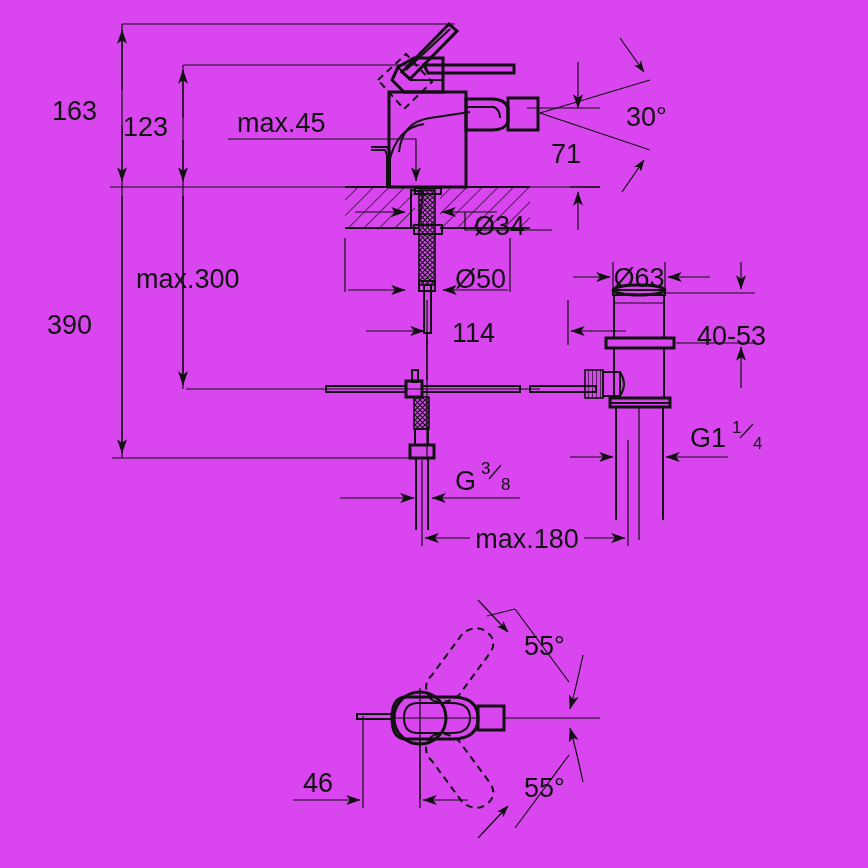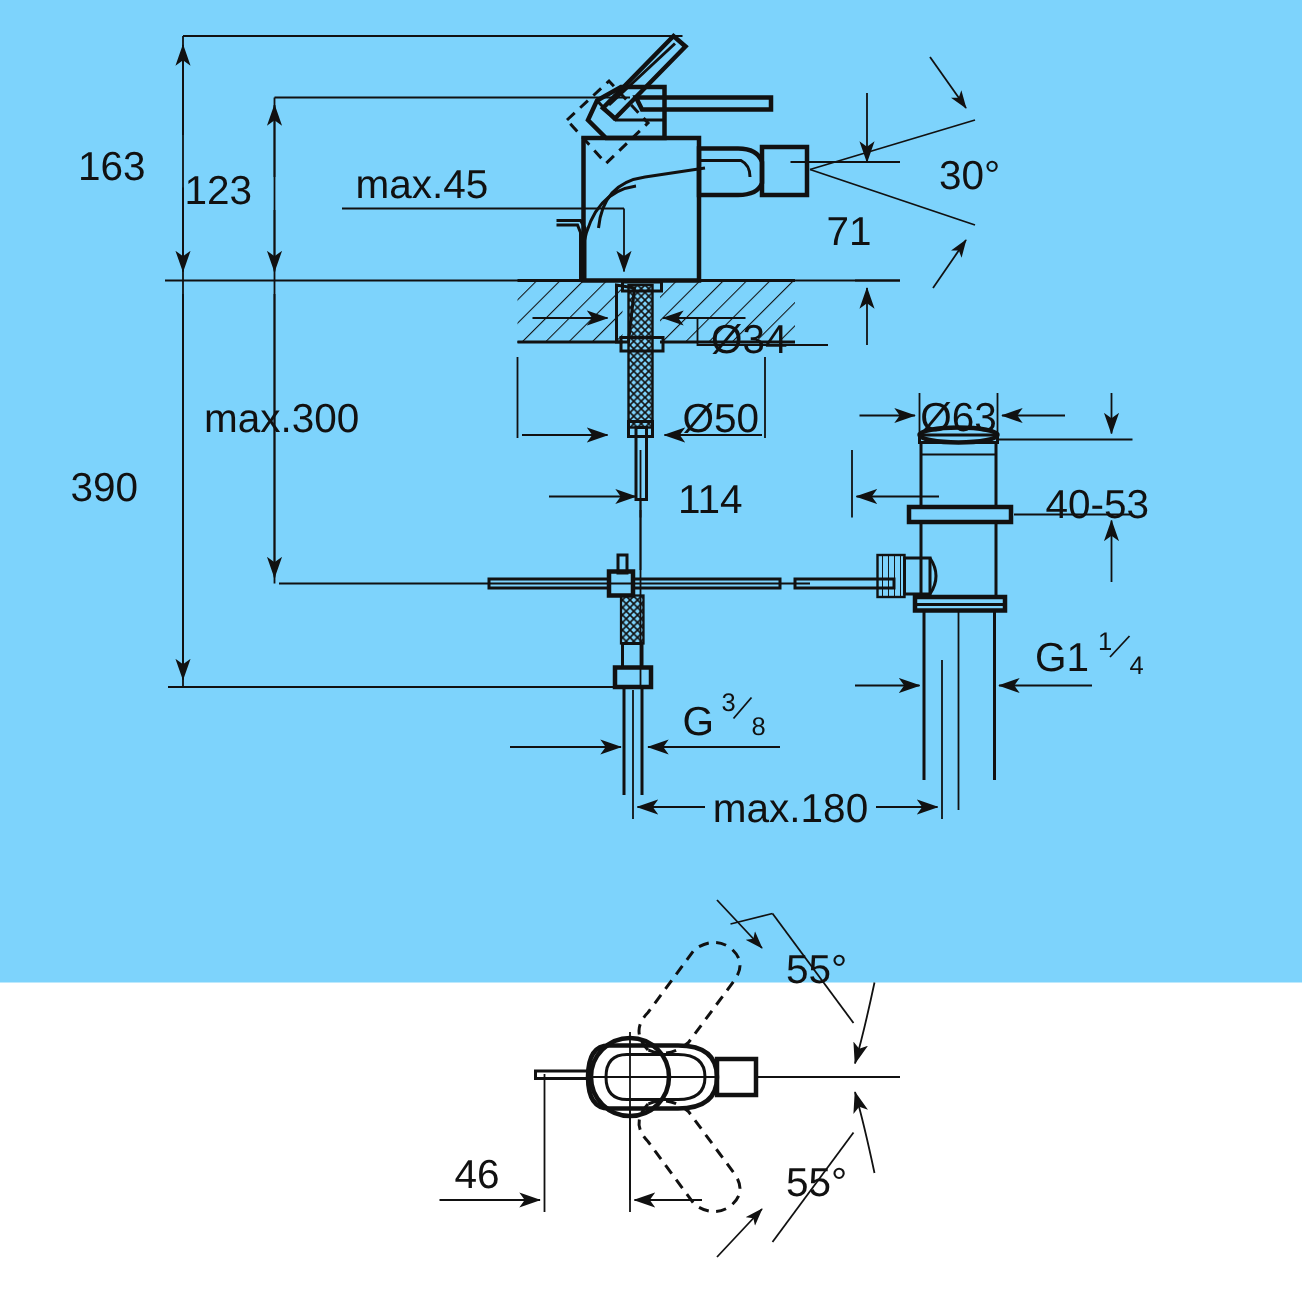--- a/index.html
+++ b/index.html
@@ -1,18 +1,18 @@
 <!DOCTYPE html>
 <html><head>
 <meta charset="utf-8">
 <style>
   html,body{margin:0;padding:0;background:#ffffff;}
   body{width:868px;height:868px;overflow:hidden;
        font-family:"Liberation Sans", sans-serif;color:#000;}
-  #stage{position:relative;width:868px;height:655px;background:#7dd3fc;text-align:center;}
+  #stage{position:relative;width:868px;height:868px;background:#d946ef;text-align:center;}
   svg{display:block;}
   .dimtext{font-family:"Liberation Sans", sans-serif;font-size:27px;fill:#111;}
   .dimtext-small{font-family:"Liberation Sans", sans-serif;font-size:17px;fill:#111;}
   .ln{stroke:#111;fill:none;}
   .thin{stroke-width:1.2;}
   .med{stroke-width:2.0;}
   .thick{stroke-width:3.0;}
   .dash{stroke-dasharray:7 5;}
   .fillblk{fill:#111;stroke:none;}
 </style>

